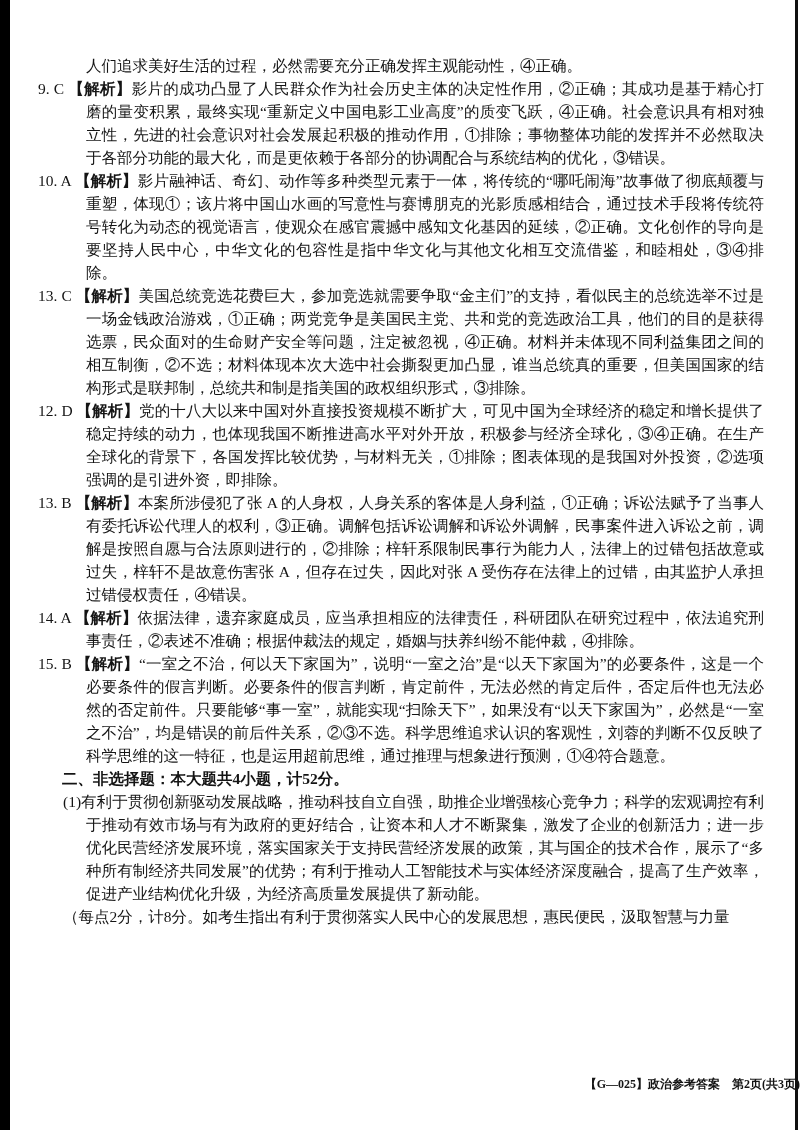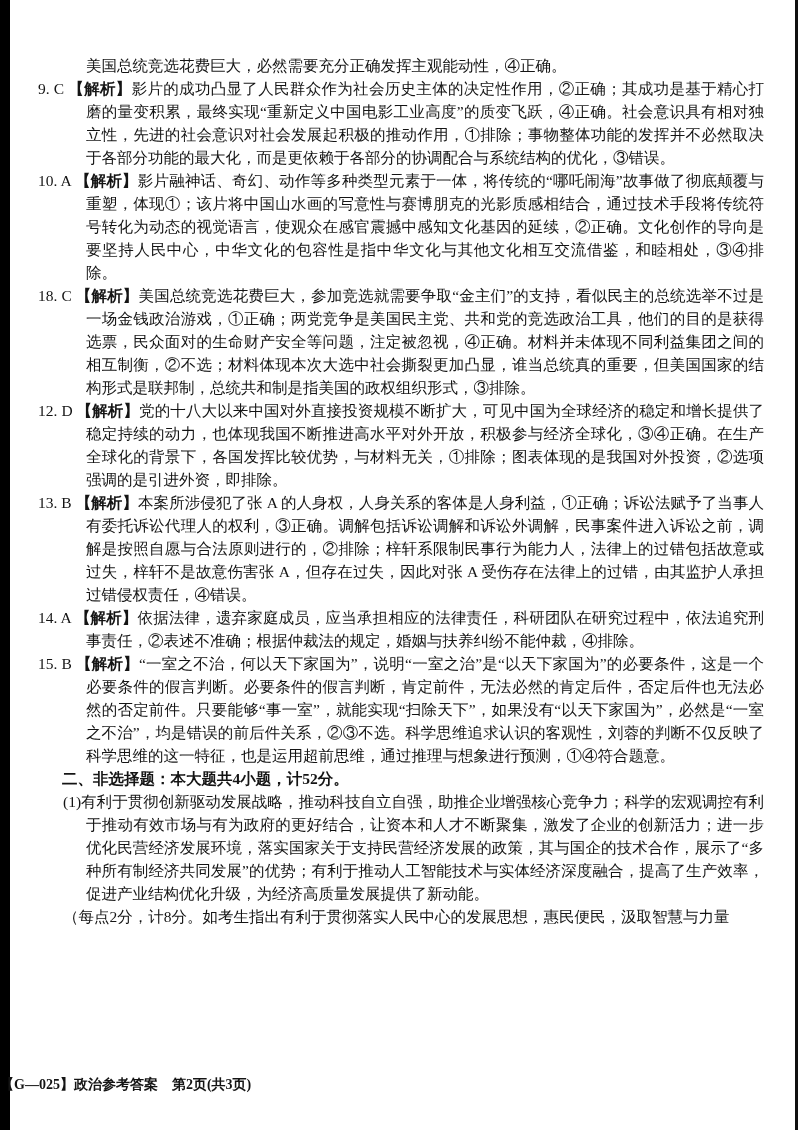--- a/index.html
+++ b/index.html
@@ -30,40 +30,40 @@
   .content p { text-align: justify; }
   .cont-line { padding-left: 48px; }
   .answer-item { padding-left: 48px; text-indent: -48px; }
   .answer-label { font-weight: bold; }
   .section-header { font-weight: bold; margin-left: 24px; }
   .q17-body { padding-left: 48px; text-indent: -23px; }
   .q17-note { padding-left: 25px; }
   .page-footer {
     position: absolute;
     left: 0; right: 0; top: 1076px;
-    text-align: left;
+    text-align: right;
     font-weight: bold;
-    font-size: 14px;
+    font-size: 12px;
   }
 </style>
 </head>
 <body>
 
 <div class="scan-bar-left"></div>
 <div class="scan-bar-right"></div>
 
 <div class="content">
-  <p class="cont-line">美国总统竞选花费巨大，必然需要充分正确发挥主观能动性，④正确。</p>
+  <p class="cont-line">人们追求美好生活的过程，必然需要充分正确发挥主观能动性，④正确。</p>
 
   <div id="answer-list">
   <p class="answer-item"><span class="answer-num">9. C </span><span class="answer-label">【解析】</span><span class="answer-text">影片的成功凸显了人民群众作为社会历史主体的决定性作用，②正确；其成功是基于精心打磨的量变积累，最终实现“重新定义中国电影工业高度”的质变飞跃，④正确。社会意识具有相对独立性，先进的社会意识对社会发展起积极的推动作用，①排除；事物整体功能的发挥并不必然取决于各部分功能的最大化，而是更依赖于各部分的协调配合与系统结构的优化，③错误。</span></p>
 
   <p class="answer-item"><span class="answer-num">10. A </span><span class="answer-label">【解析】</span><span class="answer-text">影片融神话、奇幻、动作等多种类型元素于一体，将传统的“哪吒闹海”故事做了彻底颠覆与重塑，体现①；该片将中国山水画的写意性与赛博朋克的光影质感相结合，通过技术手段将传统符号转化为动态的视觉语言，使观众在感官震撼中感知文化基因的延续，②正确。文化创作的导向是要坚持人民中心，中华文化的包容性是指中华文化与其他文化相互交流借鉴，和睦相处，③④排除。</span></p>
 
-  <p class="answer-item"><span class="answer-num">18. C </span><span class="answer-label">【解析】</span><span class="answer-text">美国总统竞选花费巨大，参加竞选就需要争取“金主们”的支持，看似民主的总统选举不过是一场金钱政治游戏，①正确；两党竞争是美国民主党、共和党的竞选政治工具，他们的目的是获得选票，民众面对的生命财产安全等问题，注定被忽视，④正确。材料并未体现不同利益集团之间的相互制衡，②不选；材料体现本次大选中社会撕裂更加凸显，谁当总统真的重要，但美国国家的结构形式是联邦制，总统共和制是指美国的政权组织形式，③排除。</span></p>
+  <p class="answer-item"><span class="answer-num">13. C </span><span class="answer-label">【解析】</span><span class="answer-text">美国总统竞选花费巨大，参加竞选就需要争取“金主们”的支持，看似民主的总统选举不过是一场金钱政治游戏，①正确；两党竞争是美国民主党、共和党的竞选政治工具，他们的目的是获得选票，民众面对的生命财产安全等问题，注定被忽视，④正确。材料并未体现不同利益集团之间的相互制衡，②不选；材料体现本次大选中社会撕裂更加凸显，谁当总统真的重要，但美国国家的结构形式是联邦制，总统共和制是指美国的政权组织形式，③排除。</span></p>
 
   <p class="answer-item"><span class="answer-num">12. D </span><span class="answer-label">【解析】</span><span class="answer-text">党的十八大以来中国对外直接投资规模不断扩大，可见中国为全球经济的稳定和增长提供了稳定持续的动力，也体现我国不断推进高水平对外开放，积极参与经济全球化，③④正确。在生产全球化的背景下，各国发挥比较优势，与材料无关，①排除；图表体现的是我国对外投资，②选项强调的是引进外资，即排除。</span></p>
 
   <p class="answer-item"><span class="answer-num">13. B </span><span class="answer-label">【解析】</span><span class="answer-text">本案所涉侵犯了张 A 的人身权，人身关系的客体是人身利益，①正确；诉讼法赋予了当事人有委托诉讼代理人的权利，③正确。调解包括诉讼调解和诉讼外调解，民事案件进入诉讼之前，调解是按照自愿与合法原则进行的，②排除；梓轩系限制民事行为能力人，法律上的过错包括故意或过失，梓轩不是故意伤害张 A，但存在过失，因此对张 A 受伤存在法律上的过错，由其监护人承担过错侵权责任，④错误。</span></p>
 
   <p class="answer-item"><span class="answer-num">14. A </span><span class="answer-label">【解析】</span><span class="answer-text">依据法律，遗弃家庭成员，应当承担相应的法律责任，科研团队在研究过程中，依法追究刑事责任，②表述不准确；根据仲裁法的规定，婚姻与扶养纠纷不能仲裁，④排除。</span></p>
 
   <p class="answer-item"><span class="answer-num">15. B </span><span class="answer-label">【解析】</span><span class="answer-text">“一室之不治，何以天下家国为”，说明“一室之治”是“以天下家国为”的必要条件，这是一个必要条件的假言判断。必要条件的假言判断，肯定前件，无法必然的肯定后件，否定后件也无法必然的否定前件。只要能够“事一室”，就能实现“扫除天下”，如果没有“以天下家国为”，必然是“一室之不治”，均是错误的前后件关系，②③不选。科学思维追求认识的客观性，刘蓉的判断不仅反映了科学思维的这一特征，也是运用超前思维，通过推理与想象进行预测，①④符合题意。</span></p>
 
 </div>

